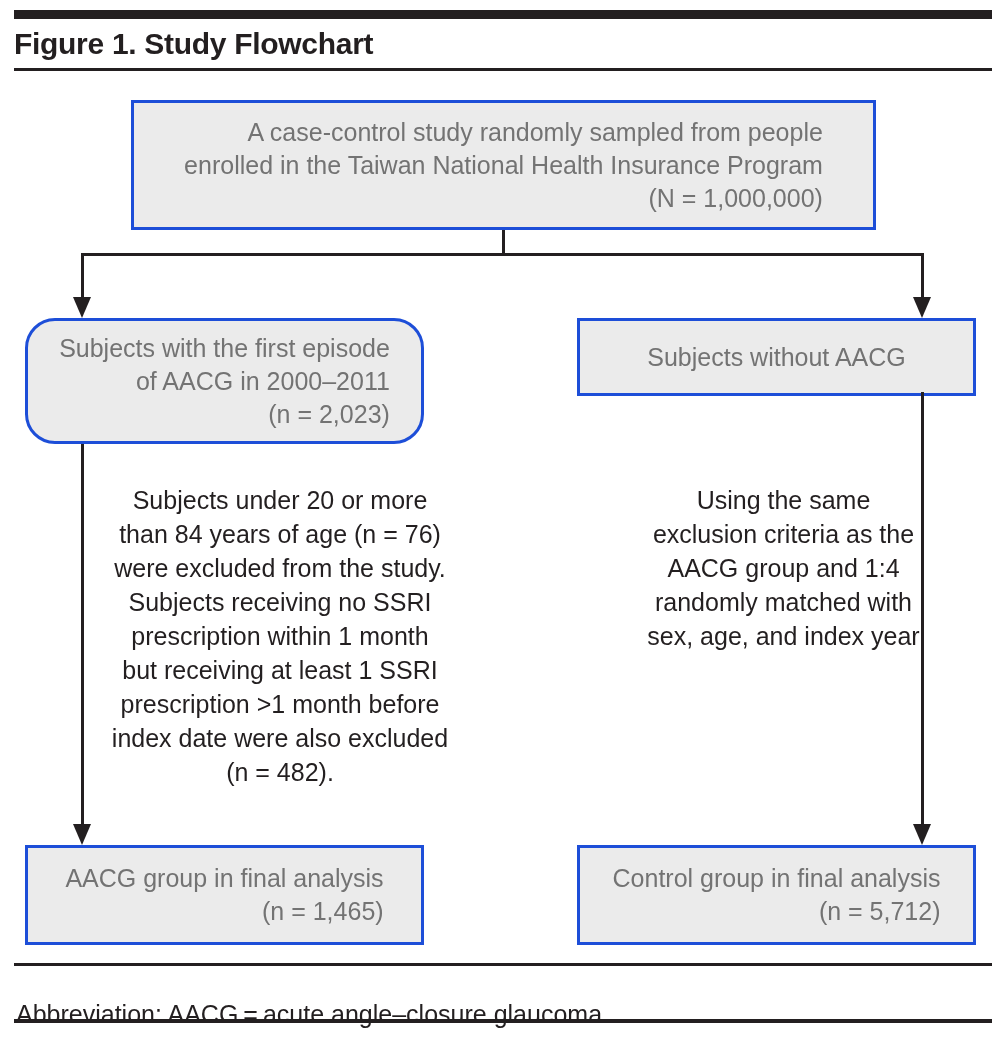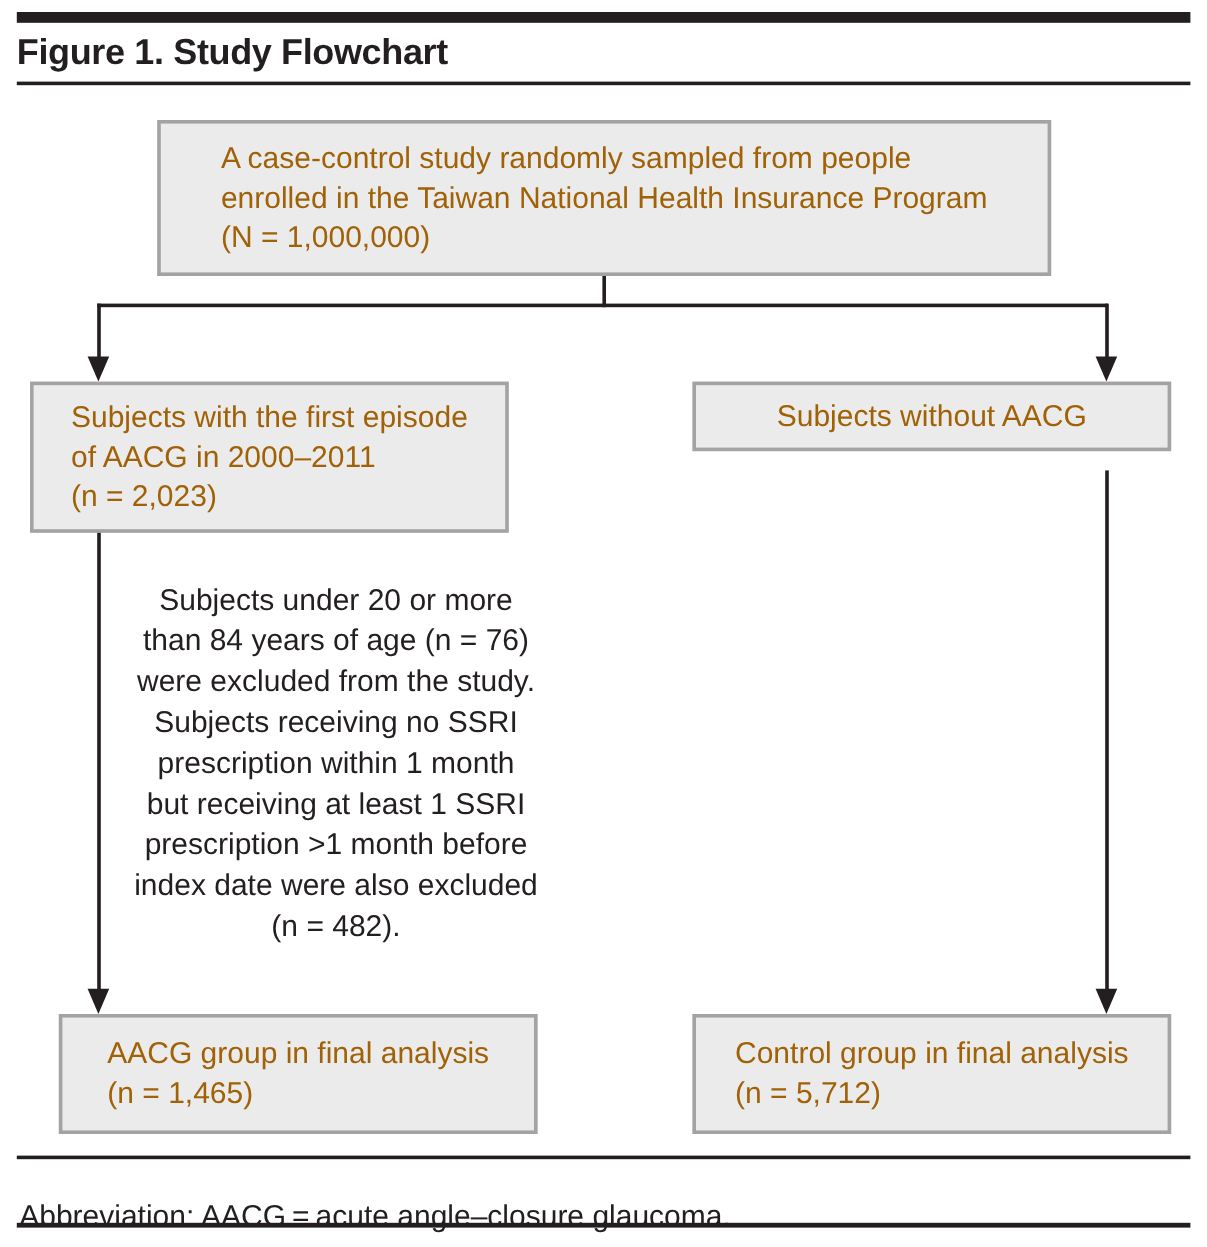--- a/index.html
+++ b/index.html
@@ -48,36 +48,36 @@
     width: 978px;
     height: 3px;
     background: #231f20;
   }
 
   
   .node {
     position: absolute;
     box-sizing: border-box;
     background: #ebebeb;
-    border: 3px solid #a3a3a3;
+    border: 3px solid #1d4ed8;
     display: flex;
     align-items: center;
     justify-content: center;
-    text-align: left;
-    color: #a16207;
+    text-align: right;
+    color: #737373;
     font-size: 25px;
     line-height: 33px;
     padding: 4px 10px;
   }
   .node .node-text { white-space: pre-line; }
 
   #node-source   { left: 131px; top: 100px;  width: 745px; height: 130px; }
-  #node-cases    { left: 25px;  top: 318px;  width: 399px; height: 126px; }
-  #node-controls { left: 577px; top: 318px;  width: 399px; height: 58px;  }
-  #node-case-final    { left: 25px;  top: 845px; width: 399px; height: 100px; margin-left: 24px; }
+  #node-cases    { left: 25px;  top: 318px;  width: 399px; height: 126px; border-radius: 30px; }
+  #node-controls { left: 577px; top: 318px;  width: 399px; height: 78px;  }
+  #node-case-final    { left: 25px;  top: 845px; width: 399px; height: 100px; }
   #node-control-final { left: 577px; top: 845px; width: 399px; height: 100px; }
 
   
   .annotation {
     position: absolute;
     color: #231f20;
     font-size: 25px;
     line-height: 34px;
     white-space: pre-line;
     text-align: center;
@@ -183,20 +183,25 @@
 
   <div class="annotation" id="annot-cases">Subjects under 20 or more
 than 84 years of age (n = 76)
 were excluded from the study.
 Subjects receiving no SSRI
 prescription within 1 month
 but receiving at least 1 SSRI
 prescription &gt;1 month before
 index date were also excluded
 (n = 482).</div>
+  <div class="annotation" id="annot-controls">Using the same
+exclusion criteria as the
+AACG group and 1:4
+randomly matched with
+sex, age, and index year</div>
 
   <div class="line vline" id="conn-left-down"></div>
   <div class="arrowhead" id="arrow-left-down"></div>
 
   <div class="line vline" id="conn-right-down"></div>
   <div class="arrowhead" id="arrow-right-down"></div>
 
   <div class="node" id="node-case-final">
     <span class="node-text">AACG group in final analysis
 (n = 1,465)</span>

